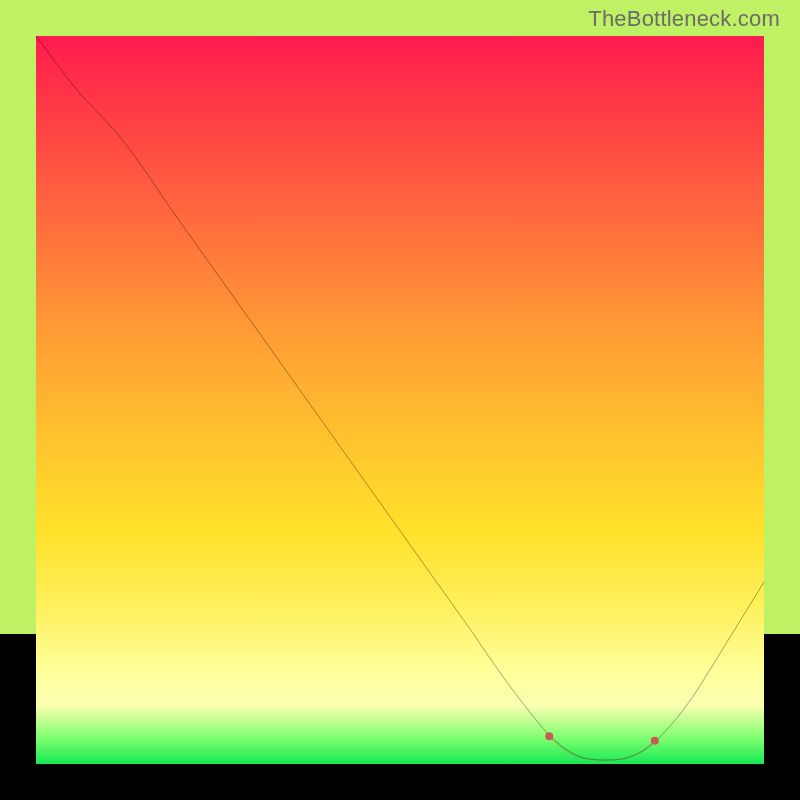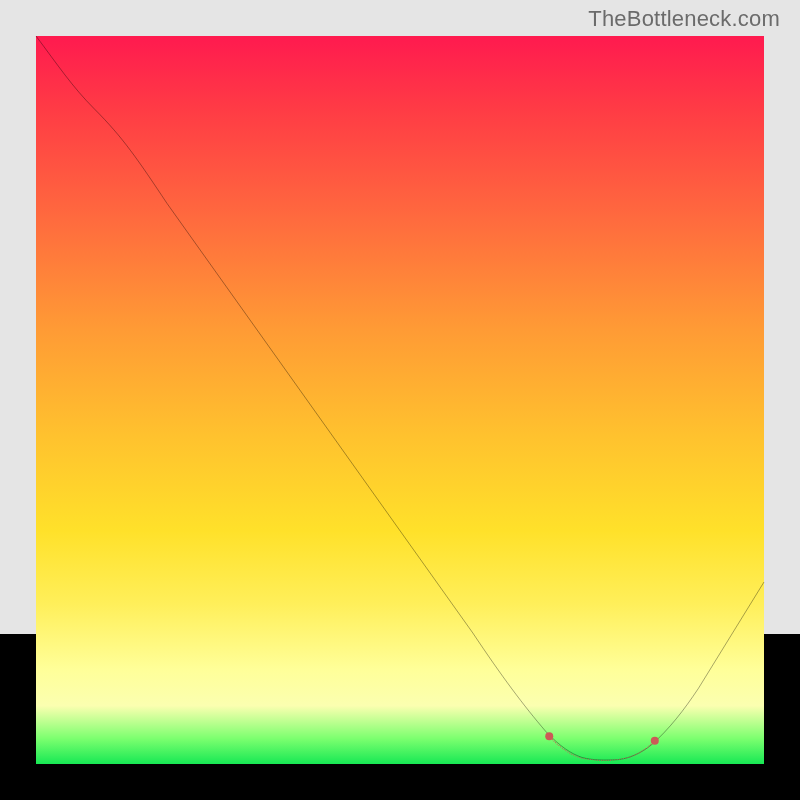--- a/index.html
+++ b/index.html
@@ -10,21 +10,21 @@
     background: #000;
     overflow: hidden;
     font-family: Arial, Helvetica, sans-serif;
   }
   .frame {
     position: absolute;
     left: 0;
     top: 0;
     width: 800px;
     height: 634px;
-    background: #e5e5e5;
+    background: #bef264;
   }
   .plot {
     position: absolute;
     left: 36px;
     top: 36px;
     width: 728px;
     height: 728px;
     
     background: linear-gradient(to bottom,
       #ff1a4f 0%,

